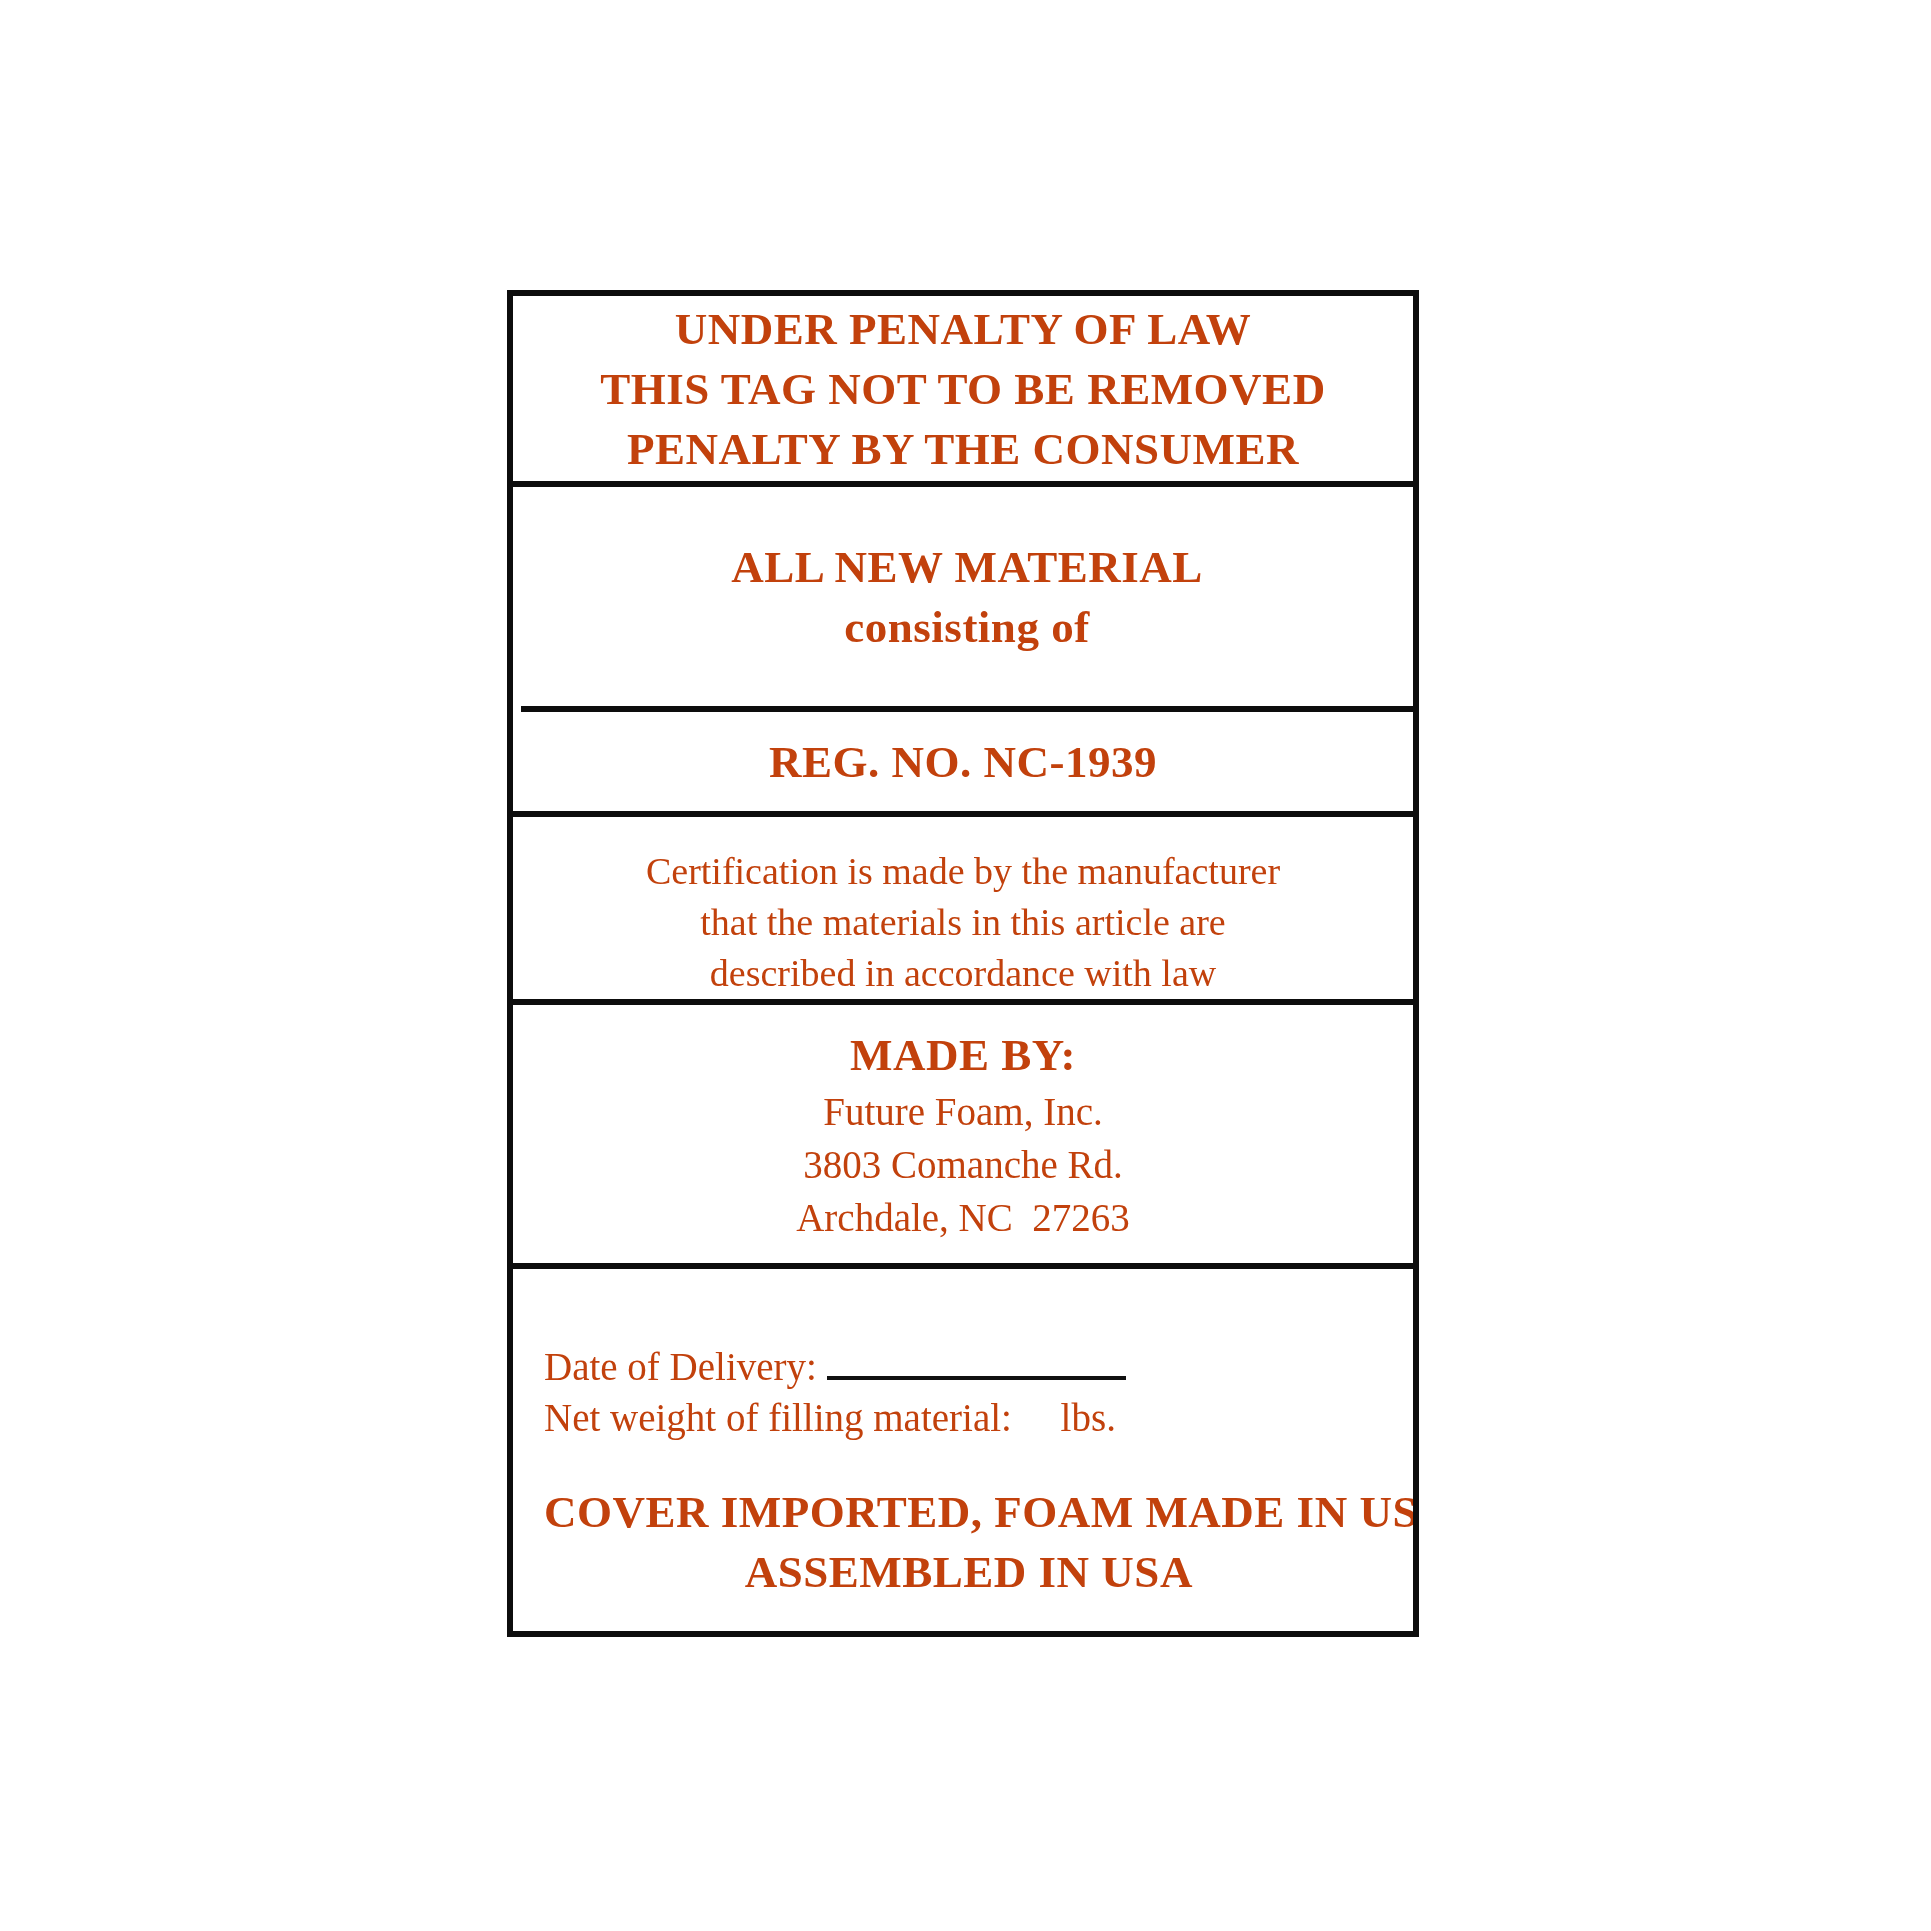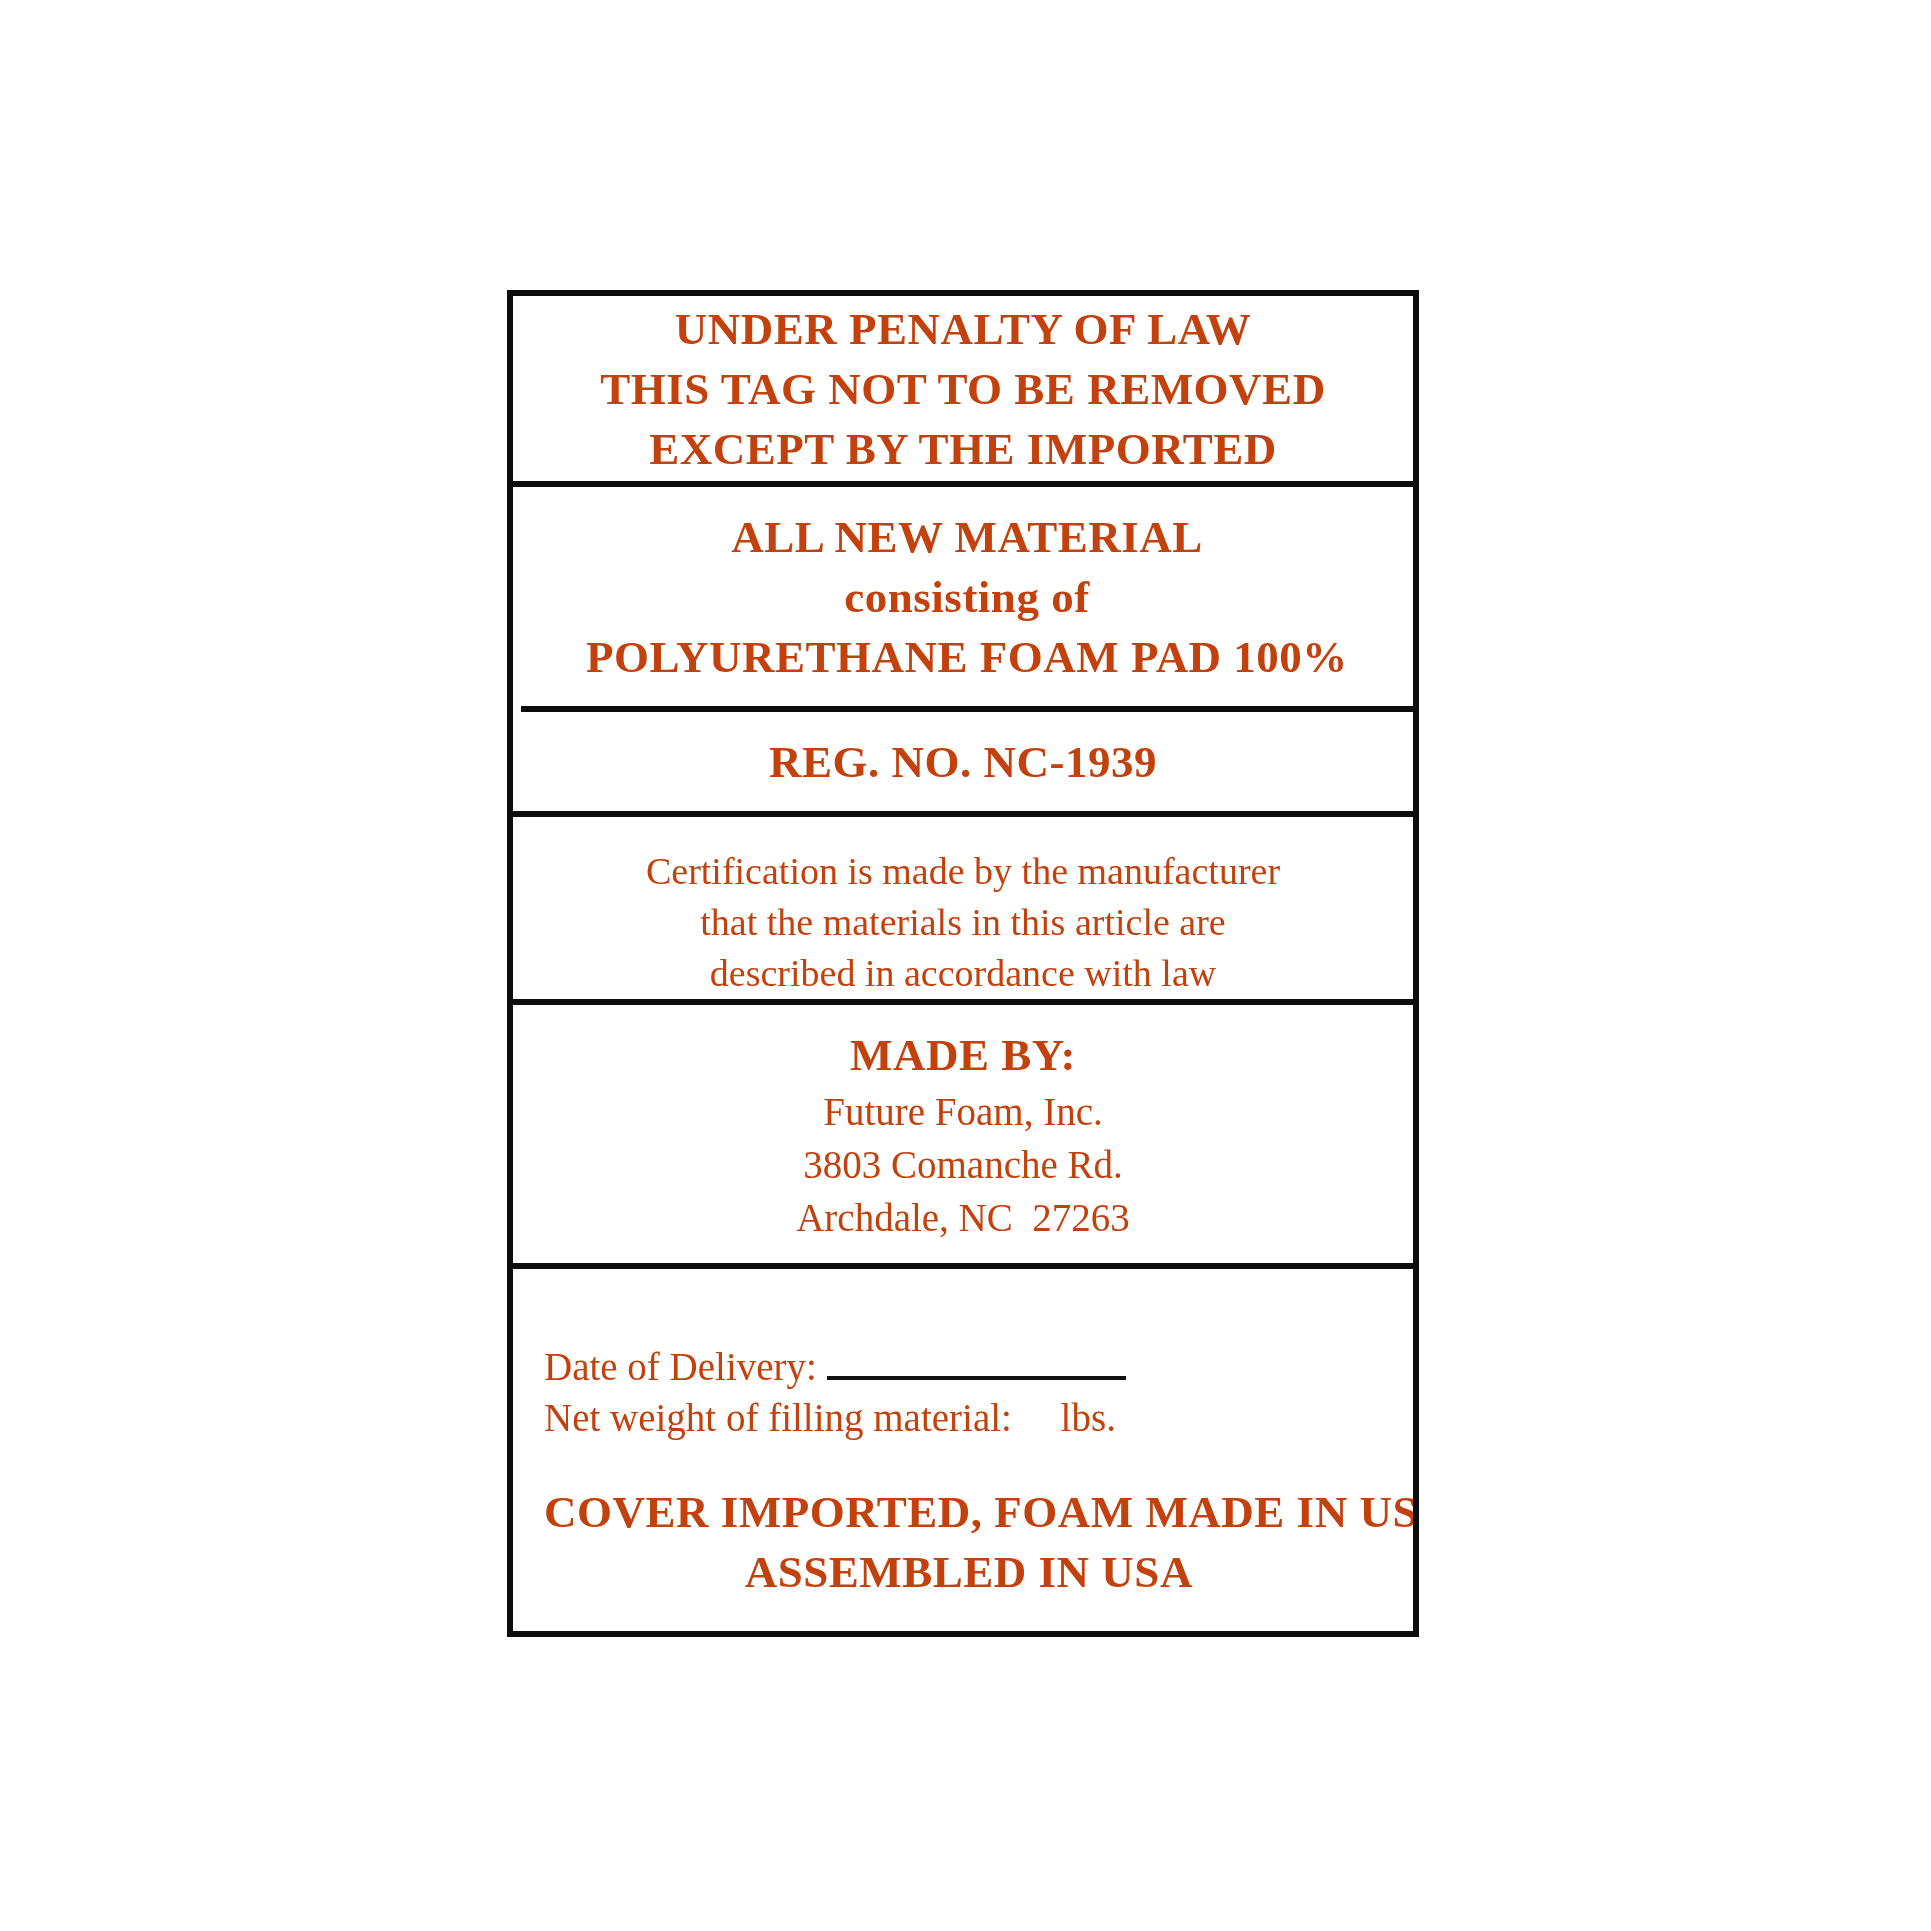--- a/index.html
+++ b/index.html
@@ -90,27 +90,26 @@
 </style>
 </head>
 <body>
 
 <div id="canvas">
   <div class="law-label">
 
     <div class="sec s1">
       <div class="big">UNDER PENALTY OF LAW</div>
       <div class="big">THIS TAG NOT TO BE REMOVED</div>
-      <div class="big">EXCEPT BY THE IMPORTED</div>
+      <div class="big">PENALTY BY THE CONSUMER</div>
     </div>
 
     <div class="sec s2">
       <div class="big">ALL NEW MATERIAL</div>
       <div class="big">consisting of</div>
-      <div class="big">POLYURETHANE FOAM PAD 100%</div>
     </div>
 
     <div class="sec s3">
       <div class="big">REG. NO. NC-1939</div>
     </div>
 
     <div class="sec s4">
       <div class="cert">Certification is made by the manufacturer</div>
       <div class="cert">that the materials in this article are</div>
       <div class="cert">described in accordance with law</div>

